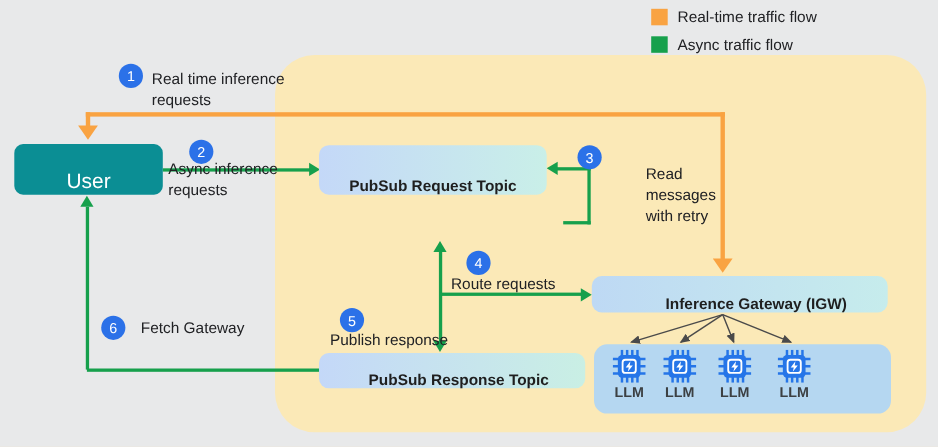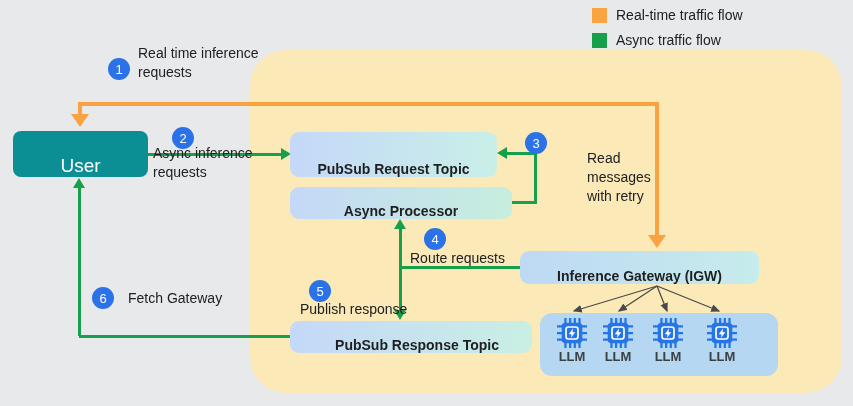--- a/index.html
+++ b/index.html
@@ -13,23 +13,23 @@
   .swatch-green{background:#16a04c;}
   .swatch-orange{background:#f9a342;}
   .legend-label{font-size:14px;color:#202124;}
   
   .node{position:absolute;display:flex;align-items:flex-end;justify-content:center;
         font-size:14px;font-weight:600;color:#1f1f1f;border-radius:9px;}
   .node-user{left:13px;top:131px;width:135px;height:46px;background:#0b8e94;color:#fff;
              font-size:19px;font-weight:500;border-radius:8px;}
   .node-request{left:290px;top:132px;width:207px;height:45px;background:linear-gradient(90deg,#c4d8f8,#c9efe8);}
   .node-processor{left:290px;top:187px;width:222px;height:32px;background:linear-gradient(90deg,#c4d8f8,#c6eedd);}
-  .node-gateway{left:520px;top:251px;width:239px;height:33px;background:linear-gradient(90deg,#bed9f4,#c6ecec);}
+  .node-gateway{left:538px;top:251px;width:239px;height:33px;background:linear-gradient(90deg,#bed9f4,#c6ecec);padding-left:30px;}
   .node-response{left:290px;top:321px;width:230px;height:32px;background:linear-gradient(90deg,#c4d8f8,#c9efe4);padding-left:12px;}
-  .llm-cluster{position:absolute;left:540px;top:313px;width:238px;height:63px;background:#b5d7f1;border-radius:12px;text-align:right;}
+  .llm-cluster{position:absolute;left:540px;top:313px;width:270px;height:63px;background:#b5d7f1;border-radius:12px;text-align:right;}
   .chip{position:absolute;top:5px;width:46px;display:flex;flex-direction:column;align-items:center;}
   .chip-label{font-size:13px;font-weight:700;color:#3c4043;margin-top:1px;}
   
   .badge{position:absolute;width:22px;height:22px;border-radius:50%;background:#2b71e8;color:#fff;
          font-size:13px;font-weight:500;display:flex;align-items:center;justify-content:center;}
   .steplabel{position:absolute;font-size:14px;line-height:19px;color:#202124;white-space:pre-line;}
   
   .seg{position:absolute;}
   .green{background:#16a04c;}
   .orange{background:#f9a342;}
@@ -82,23 +82,20 @@
 
   <div class="seg green" style="left:79px;top:335px;width:211px;height:3px;"></div>
   <div class="seg green" style="left:78px;top:188px;width:3px;height:148px;"></div>
   <div class="ah ah-up-g" style="left:73px;top:178px;"></div>
 
   <div class="node node-user">
     <span>User</span>
   </div>
   <div class="node node-request">
     <span>PubSub Request Topic</span>
-  </div>
-  <div class="node node-processor">
-    <span>Async Processor</span>
   </div>
   <div class="node node-gateway">
     <span>Inference Gateway (IGW)</span>
   </div>
   <div class="node node-response">
     <span>PubSub Response Topic</span>
   </div>
 
   <svg class="fanout" width="238" height="31">
     <defs>
@@ -159,21 +156,21 @@
     </div>
   </div>
 
   <div class="badge" style="left:108px;top:58px;">1</div>
   <div class="badge" style="left:172px;top:127px;">2</div>
   <div class="badge" style="left:525px;top:132px;">3</div>
   <div class="badge" style="left:424px;top:228px;">4</div>
   <div class="badge" style="left:309px;top:280px;">5</div>
   <div class="badge" style="left:92px;top:287px;">6</div>
 
-  <div class="steplabel" style="left:138px;top:44px;width:130px;">Real time inference
+  <div class="steplabel" style="left:138px;top:62px;width:130px;">Real time inference
 requests</div>
   <div class="steplabel" style="left:153px;top:144px;width:120px;">Async inference
 requests</div>
   <div class="steplabel" style="left:547px;top:149px;width:90px;margin-left:40px;">Read
 messages
 with retry</div>
   <div class="steplabel" style="left:410px;top:249px;">Route requests</div>
   <div class="steplabel" style="left:300px;top:300px;">Publish response</div>
   <div class="steplabel" style="left:128px;top:289px;">Fetch Gateway</div>
 

